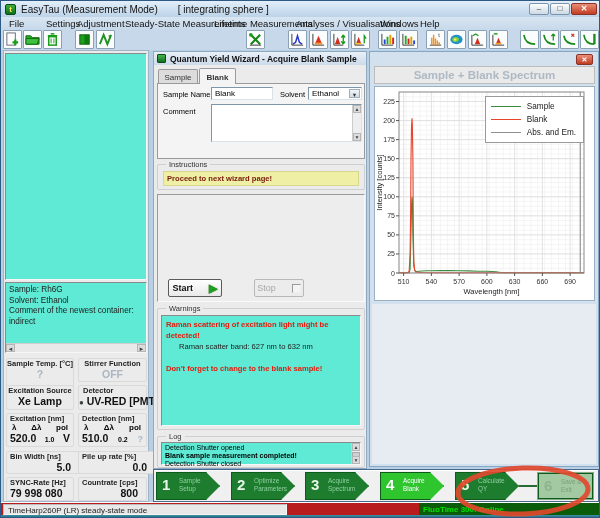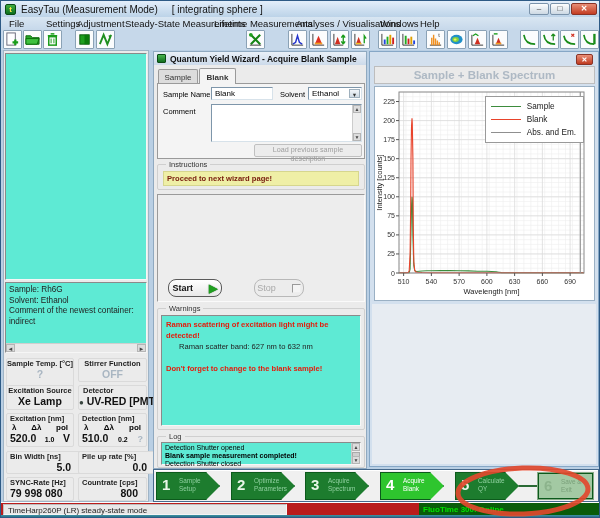--- a/index.html
+++ b/index.html
@@ -36,21 +36,21 @@
   .tab.active{background:#f4f4f4;font-weight:bold;z-index:3;top:16px;height:16px;}
   .tabpanel{left:3px;top:31px;width:208px;height:76px;border:1px solid #9a9a9a;background:#f4f4f4;z-index:2;}
   .field-in{border:1px solid;border-color:#7e96aa #d7e2ea #d7e2ea #7e96aa;background:#fff;font-size:8px;padding:1px 3px;}
   .combo-btn{position:absolute;right:1px;top:1px;bottom:1px;width:11px;background:linear-gradient(#f2f6fa,#cfdae3);border:1px solid #9fb0bd;font-size:5.5px;color:#333;text-align:center;line-height:10px;}
   .vscroll{position:absolute;right:0;top:0;bottom:0;width:9px;background:#eee;border-left:1px solid #ccc;}
   .vs-btn{position:absolute;left:0;width:8px;height:8px;background:#dcdcdc;border:1px solid #b5b5b5;font-size:5px;color:#444;text-align:center;line-height:7px;padding:0;}
   .gtitle{position:absolute;top:-5px;left:8px;background:#ebebeb;font-size:7.5px;color:#333;padding:0 3px;}
   .warnred{color:#e41c0c;font-weight:bold;}
   .warnblk{color:#222;padding-left:13px;}
   
-  .btn{border:1px solid #5a5a5a;background:linear-gradient(#ffffff,#e8e8e8);border-radius:8px;font-size:9px;font-weight:bold;color:#111;display:flex;align-items:center;justify-content:center;gap:16px;}
+  .btn{border:1px solid #5a5a5a;background:linear-gradient(#ffffff,#e8e8e8);border-radius:2px;font-size:9px;font-weight:bold;color:#111;display:flex;align-items:center;justify-content:center;gap:16px;}
   .btn.disabled{border-color:#b8b8b8;color:#a8a8a8;background:#ececec;font-weight:normal;}
   .loadbtn{border:1px solid #c0c0c0;background:#ececec;color:#9e9e9e;font-size:7.2px;border-radius:2px;}
   
   #specwin{left:368px;top:50px;width:230px;height:416px;background:#d3e0ee;border:1px solid #86a7c6;}
   #spechead{left:4px;top:14px;width:221px;height:18px;background:#eaeaea;border:1px solid #bdbdbd;text-align:center;font-size:11.5px;font-weight:bold;color:#aeb9c4;line-height:16px;}
   #chartbox{left:4px;top:34px;width:221px;height:215px;background:#fff;border:1px solid #9ab0c4;}
   #chart-legend{position:absolute;right:10px;top:9px;background:#fff;border:1px solid #9a9a9a;padding:3px 7px 3px 5px;}
   .legrow{display:flex;align-items:center;gap:6px;height:13px;}
   .legline{width:30px;height:0;border-top:1.6px solid;}
   .legtxt{font-size:8.2px;color:#222;}
@@ -75,21 +75,21 @@
   text{font-family:"Liberation Sans",sans-serif;}
 </style>
 </head>
 <body>
 
 <div id="app">
 
   <div id="titlebar" class="abs">
     <span class="appicon">t</span>
     <span>EasyTau  (Measurement Mode)</span>
-    <span style="margin-left:14px">[ integrating sphere ]</span>
+    <span style="margin-left:20px">[ integrating sphere ]</span>
     <span class="win-btns">
       <button class="wbtn">–</button>
       <button class="wbtn">□</button>
       <button class="wbtn close">✕</button>
     </span>
   </div>
 
   <div id="menubar" class="abs">
     <span class="mitem" style="left:8px">File</span>
     <span class="mitem" style="left:45px">Settings</span>
@@ -337,21 +337,20 @@
         <span class="combo-btn">▼</span>
       </div>
       <span class="abs" style="left:5px;top:23px;font-size:7.5px;">Comment</span>
       <div class="abs field-in" style="left:53px;top:20px;width:151px;height:38px;">
         <span></span>
         <div class="vscroll">
           <button class="vs-btn" style="top:0">▲</button>
           <button class="vs-btn" style="bottom:0">▼</button>
         </div>
       </div>
-      <button class="abs loadbtn" style="left:96px;top:60px;width:108px;height:13px;">Load previous sample description</button>
     </div>
 
     <div class="group" style="left:3px;top:112px;width:208px;height:26px;background:#ebebeb;border-color:#cfcfcf;">
       <span class="gtitle">Instructions</span>
       <div class="abs" style="left:5px;top:6px;right:5px;height:15px;background:#efefa6;border:1px solid #d6d68e;font-size:7.6px;font-weight:bold;color:#7a2010;padding:2px 0 0 3px;">Proceed to next wizard page!</div>
     </div>
 
     <div class="abs" style="left:3px;top:142px;width:208px;height:108px;background:#ededed;border:1px solid;border-color:#9a9a9a #fafafa #fafafa #9a9a9a;">
       <button class="btn abs" style="left:10px;top:84px;width:54px;height:18px;">
         <span>Start</span>

